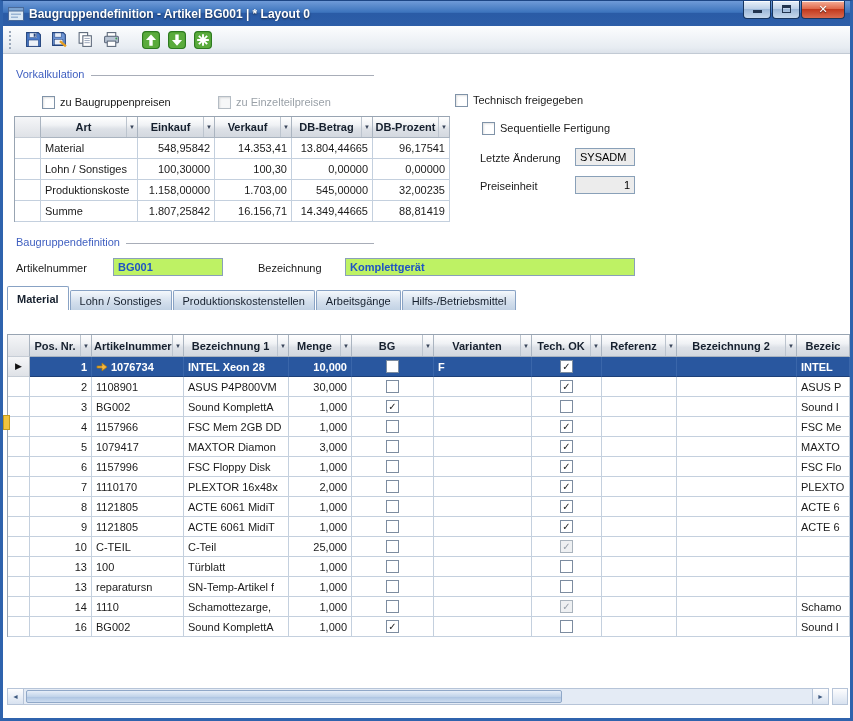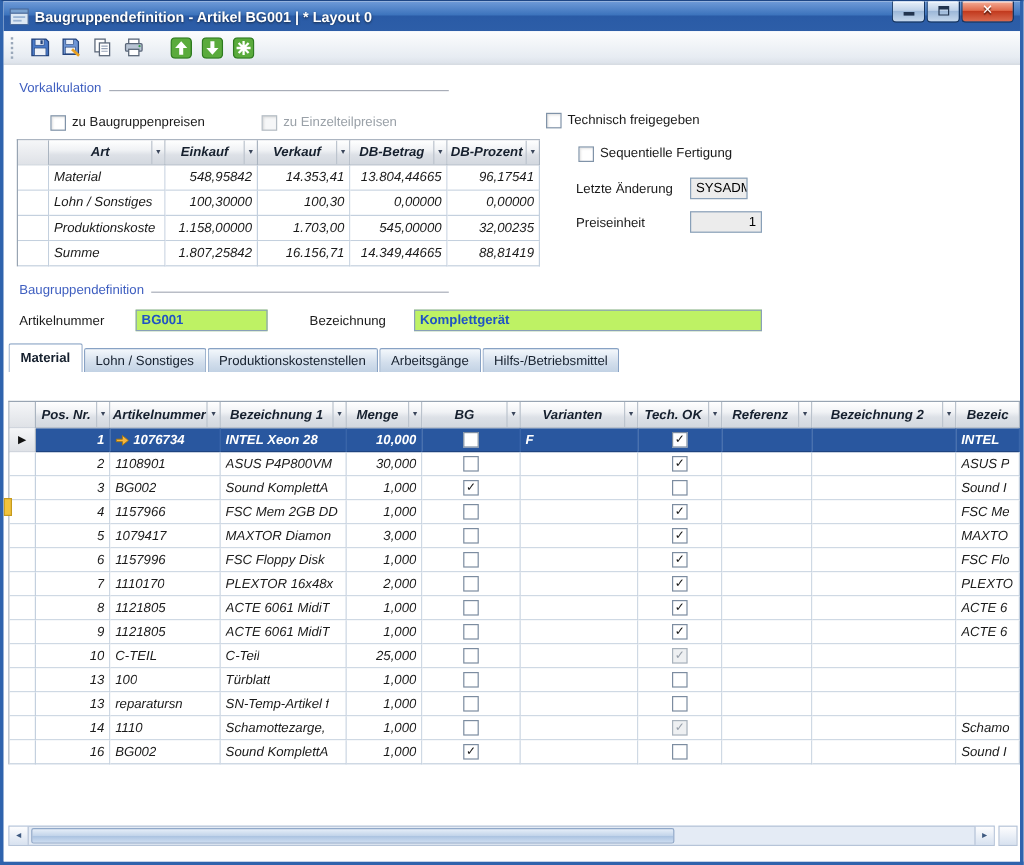--- a/index.html
+++ b/index.html
@@ -32,21 +32,21 @@
   .cbox { width:13px; height:13px; background:#fff; border:1px solid #8093a8; box-shadow:inset 1px 1px 2px rgba(0,0,0,.12); flex:0 0 auto; }
   .checkline.disabled { color:#9aa1a8; }
   .checkline.disabled .cbox { border-color:#b4bcc4; background:#f6f7f8; }
   .flabel { position:absolute; color:#1a1a1a; white-space:nowrap; }
   .tfield { position:absolute; height:18px; border:1px solid #89a0b8; background:#bef264; padding:2px 4px; white-space:nowrap; overflow:hidden; display:block; }
   .tfield.gray { background:#ececec; }
   .tfield.num { text-align:right; }
   .tfield.bluev { color:#1f53c5; font-weight:bold; }
 
   
-  .trow { display:flex;font-style:italic; }
+  .trow { display:flex; }
   .hcell { display:flex; align-items:stretch; background:linear-gradient(180deg,#ffffff 0%,#f0f2f5 40%,#dde1e7 60%,#d3d8df 100%); border-right:1px solid #aab4c0; border-bottom:1px solid #aab4c0; font-weight:bold; color:#16202e; overflow:hidden; }
   .hlbl { flex:1; text-align:center; align-self:center; padding:0 2px; white-space:nowrap; overflow:hidden; }
   .drop { width:11px; display:flex; align-items:center; justify-content:center; font-size:6px; color:#39455a; border-left:1px solid #bcc4ce; flex:0 0 auto; }
   .ind { background:linear-gradient(180deg,#f5f6f8,#dfe2e7); border-right:1px solid #aab4c0; border-bottom:1px solid #c6cdd6; }
   .dcell { border-right:1px solid #c4d0de; border-bottom:1px solid #c4d0de; padding:0 4px; display:flex; align-items:center; white-space:nowrap; overflow:hidden; background:#fff; color:#1a1a1a; }
   .num { justify-content:flex-end; }
   .cbc { justify-content:center; }
   .ctext { overflow:hidden; white-space:nowrap; }
 
   
@@ -187,21 +187,21 @@
     <label class="checkline" style="left:452px;top:40px">
       <span class="cbox"></span>
       <span>Technisch freigegeben</span>
     </label>
     <label class="checkline" style="left:479px;top:68px">
       <span class="cbox"></span>
       <span>Sequentielle Fertigung</span>
     </label>
 
     <span class="flabel" style="left:477px;top:98px">Letzte Änderung</span>
-    <span class="tfield gray" style="left:572px;top:94px;width:48px">SYSADM</span>
+    <span class="tfield gray" style="left:572px;top:94px;width:60px">SYSADM</span>
     <span class="flabel" style="left:477px;top:126px">Preiseinheit</span>
     <span class="tfield gray num" style="left:572px;top:122px;width:60px">1</span>
 
     <div class="vk-table" style="left:11px;top:62px">
       <div class="trow" id="vk-head">
           <span class="hcell ind vind"></span>
           <span class="hcell vc0">
             <span class="hlbl">Art</span>
             <span class="drop">▼</span>
           </span>

